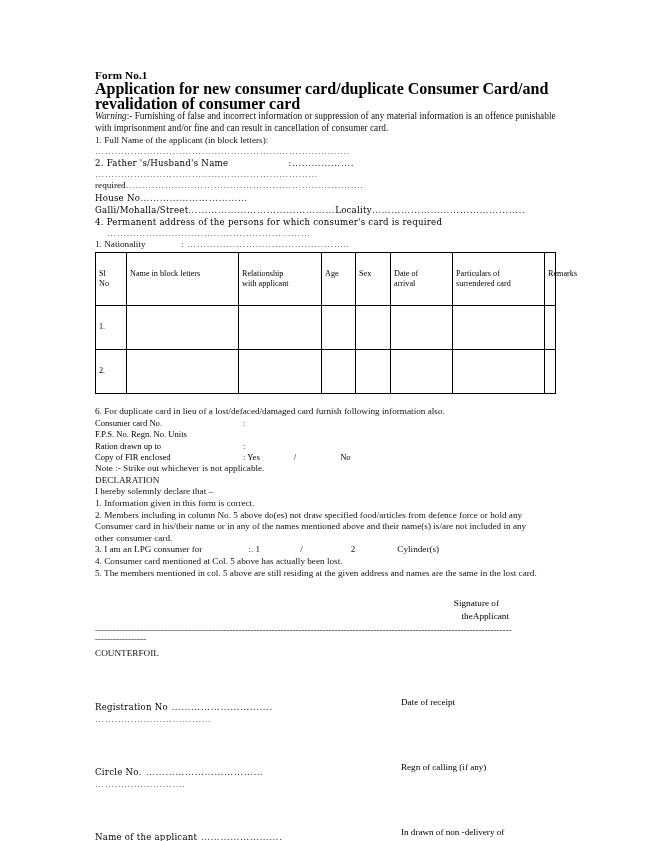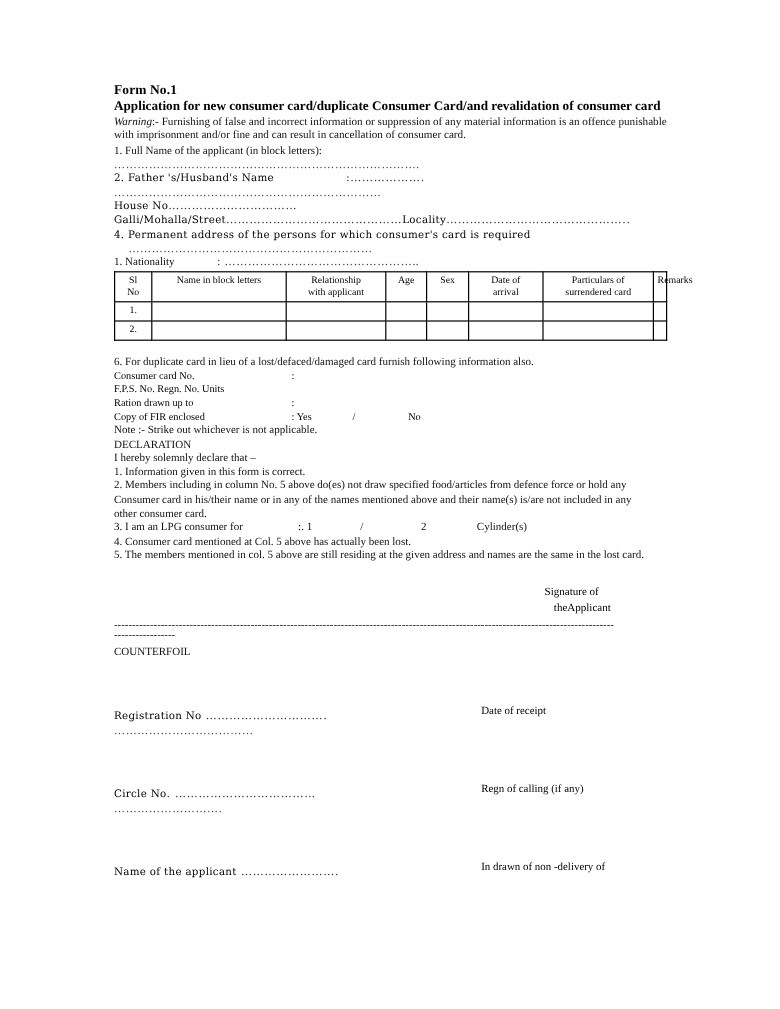--- a/index.html
+++ b/index.html
@@ -41,21 +41,21 @@
   .h-form {
     font-family: "Liberation Serif", "DejaVu Serif", serif;
     font-weight: bold;
     font-size: 11.2px;
     line-height: 14px;
     letter-spacing: 0.1px;
   }
   .h-title {
     font-family: "Liberation Serif", "DejaVu Serif", serif;
     font-weight: bold;
-    font-size: 11px;
+    font-size: 16px;
     line-height: 14.5px;
   }
   
   .wide {
     font-family: "DejaVu Serif", "Liberation Serif", serif;
     font-size: 8.6px;
     letter-spacing: 0.25px;
     line-height: 12px;
   }
   .warn {
@@ -86,23 +86,23 @@
     width: 461px;
     margin-top: 2px;
     table-layout: fixed;
   }
   table.members td, table.members th {
     border: 1px solid #000;
     font-family: "Liberation Serif", "DejaVu Serif", serif;
     font-size: 8.2px;
     line-height: 10px;
     font-weight: normal;
-    text-align: center;
+    text-align: left;
     vertical-align: top;
-    padding: 2px 3px;
+    padding: 16px 3px;
   }
   table.members thead td { height: 20px; }
   table.members tbody td { height: 11px; }
 
   
   .kv { display: block; font-size: 8.6px; line-height: 11.3px; }
   .kv .k { display: inline-block; width: 148px; }
   .kv .c { display: inline-block; width: 10px; }
   .kv .v { display: inline-block; }
 
@@ -152,20 +152,21 @@
     <div class="h-title">Application for new consumer card/duplicate Consumer Card/and revalidation of consumer card</div>
 
     <div class="t warn"><span class="ital">Warning</span><span>:- Furnishing of false and incorrect information or suppression of any material information is an offence punishable with imprisonment and/or fine and can result in cancellation of consumer card.</span></div>
 
     <div class="t">1. Full Name of the applicant (in block letters):</div>
     <div class="dotline">…………………………………………………………………….</div>
 
     <div class="wide"><span>2. Father 's/Husband's Name</span><span style="display:inline-block;width:60px"></span><span class="dots">:……………….</span></div>
     <div class="dotline">……………………………………………………………</div>
 
+    <div class="t"><span>required</span><span class="dots">……………………………………………………………….</span></div>
 
     <div class="wide"><span>House No</span><span class="dots">……………………………</span></div>
 
     <div class="wide"><span>Galli/Mohalla/Street</span><span class="dots">………………………………………</span><span>Locality</span><span class="dots">………………………………………..</span></div>
 
     <div class="wide">4. Permanent address of the persons for which consumer's card is required</div>
     <div class="dotline" style="padding-left:12px">………………………………………………………</div>
 
     <div class="t nat"><span class="k">1. Nationality</span><span class="dots">: …………………………………………..</span></div>
 

